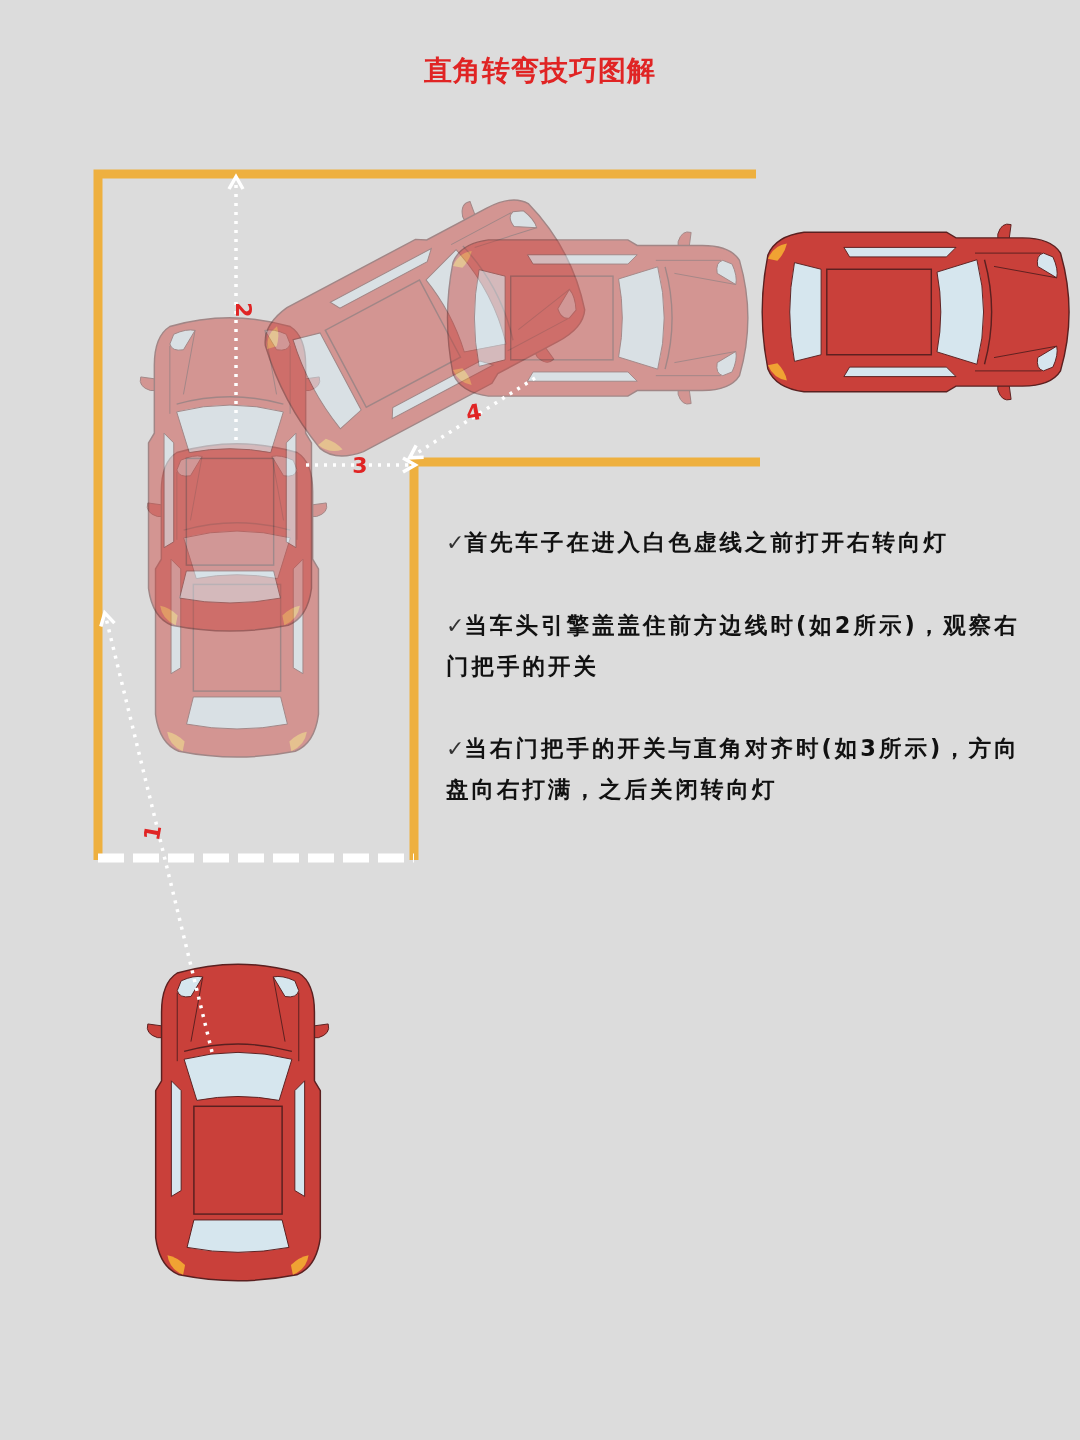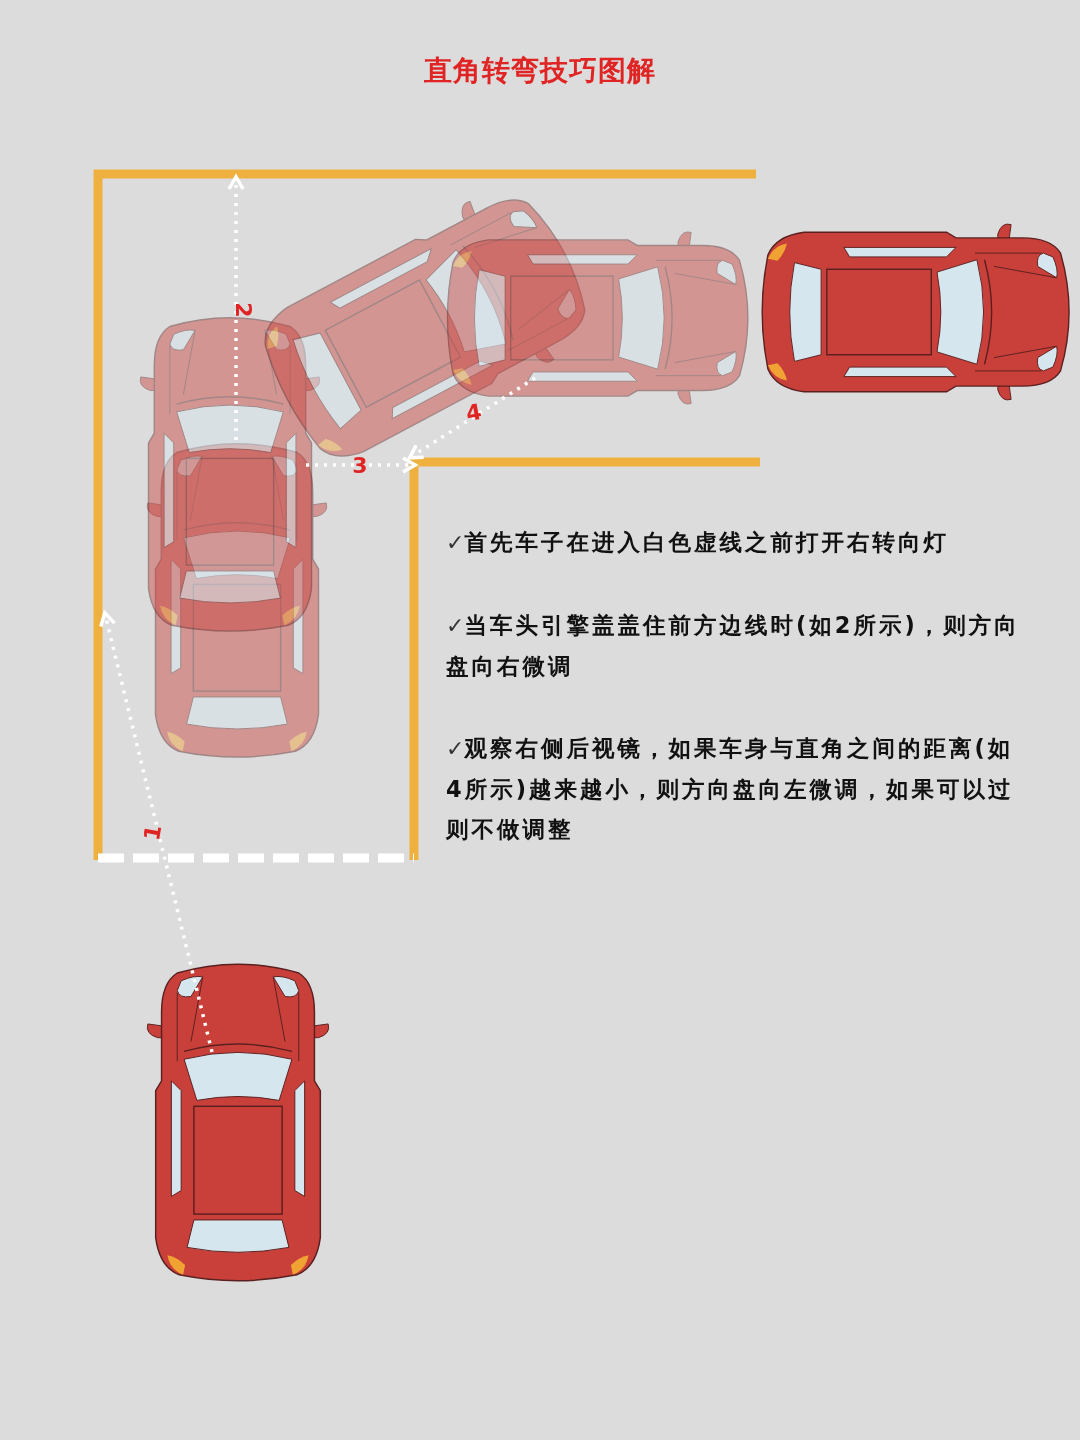--- a/index.html
+++ b/index.html
@@ -110,18 +110,18 @@
     <text x="360" y="473" text-anchor="middle">3</text>
     <text x="475" y="420" transform="rotate(-10 475 420)" text-anchor="middle">4</text>
   </g>
 </svg>
 
 <div class="steps">
   <div class="step">
     <span class="check">✓</span><span>首先车子在进入白色虚线之前打开右转向灯</span>
   </div>
   <div class="step">
-    <span class="check">✓</span><span>当车头引擎盖盖住前方边线时(如2所示)，则方向盘向右微调</span>
+    <span class="check">✓</span><span>当车头引擎盖盖住前方边线时(如2所示)，观察右门把手的开关</span>
   </div>
   <div class="step">
-    <span class="check">✓</span><span>观察右侧后视镜，如果车身与直角之间的距离(如4所示)越来越小，则方向盘向左微调，如果可以过则不做调整</span>
+    <span class="check">✓</span><span>当右门把手的开关与直角对齐时(如3所示)，方向盘向右打满，之后关闭转向灯</span>
   </div>
 </div>
 
 </body></html>

